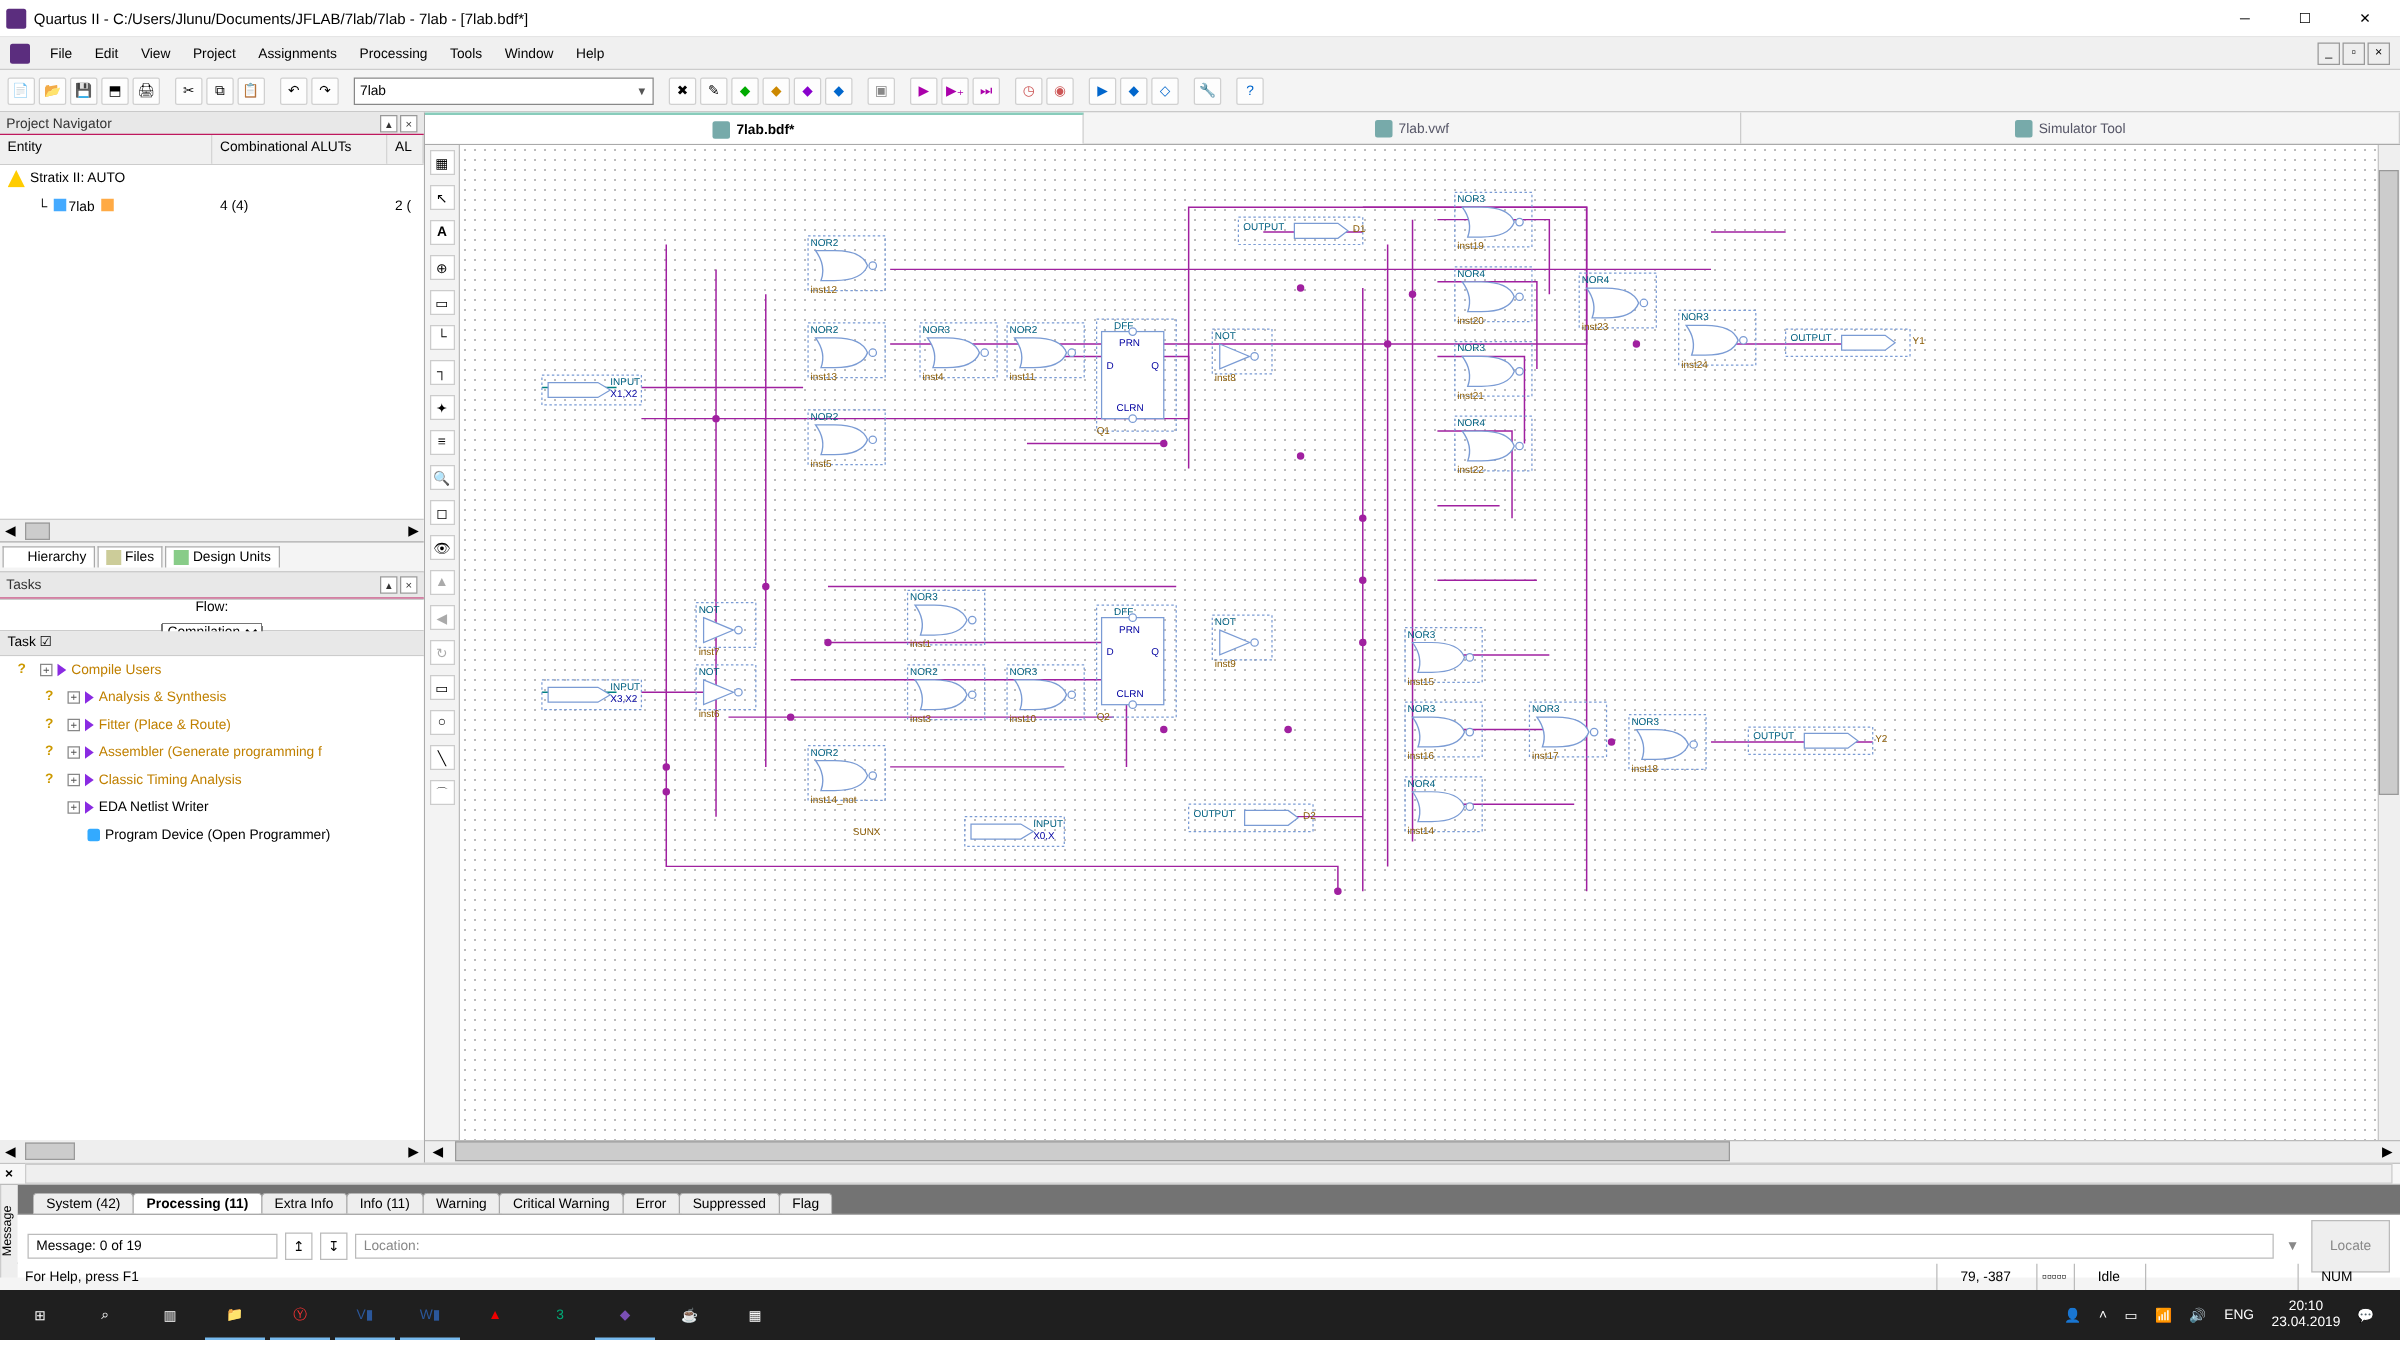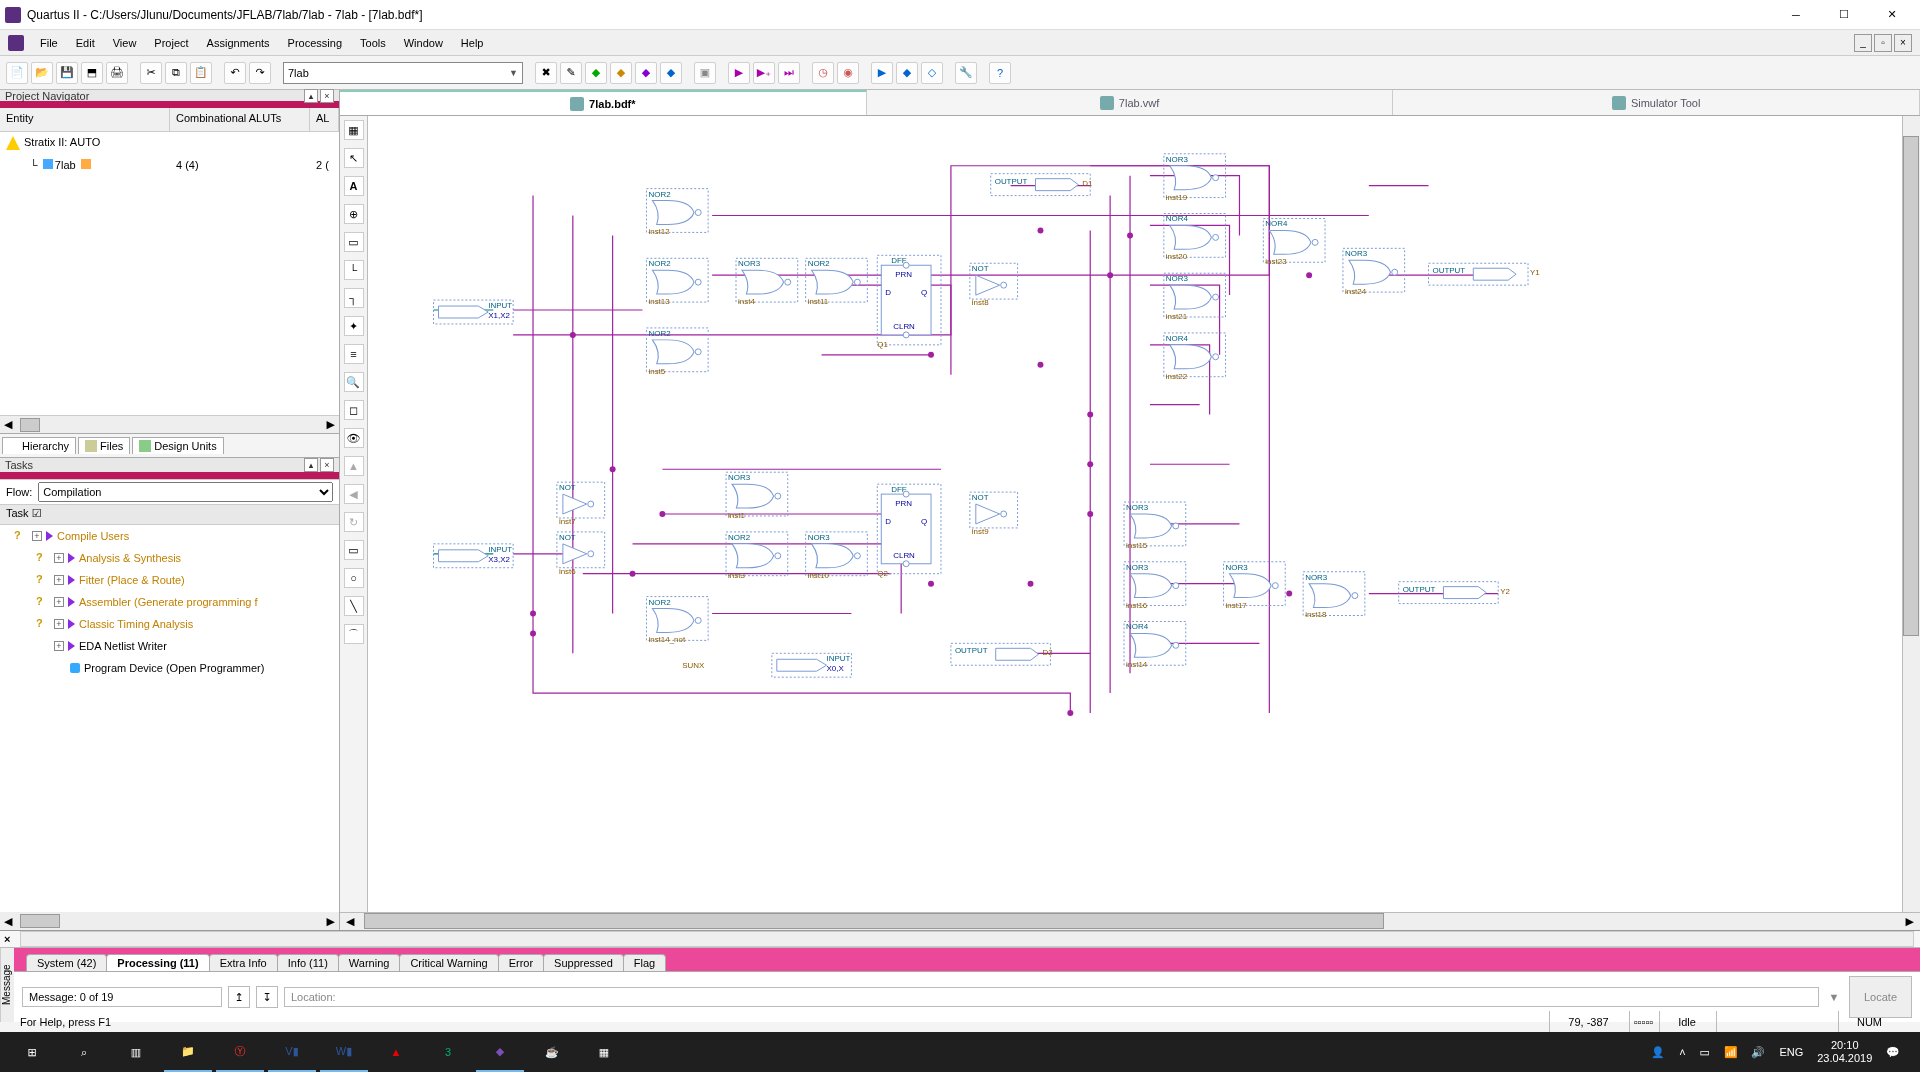--- a/index.html
+++ b/index.html
@@ -14,37 +14,37 @@
 .menubar .appicon{width:16px;height:16px;background:#5b2d7e;border-radius:2px;margin-right:6px;}
 .mdi-btns{margin-left:auto;display:flex;gap:2px;}
 .mdi-btns div{width:18px;height:18px;border:1px solid #999;background:#eee;display:flex;align-items:center;justify-content:center;font-size:10px;}
 .toolbar{height:34px;background:#f4f4f4;border-bottom:1px solid #bbb;display:flex;align-items:center;padding:0 6px;gap:3px;}
 .tbtn{width:22px;height:22px;border:1px solid #d0d0d0;background:#fdfdfd;border-radius:2px;display:flex;align-items:center;justify-content:center;}
 .tsep{width:6px;}
 .combo{width:240px;height:22px;border:1px solid #888;background:#fff;display:flex;align-items:center;padding:0 4px;font-size:11px;}
 .combo .arrow{margin-left:auto;font-size:9px;color:#555;}
 .mainrow{display:flex;height:840px;}
 .leftcol{width:340px;display:flex;flex-direction:column;border-right:1px solid #aaa;background:#f7f7f7;}
-.panelhdr{height:18px;background:#e8e8e8;border-bottom:7px solid #be185d;display:flex;align-items:center;padding:0 5px;font-size:11px;color:#333;}
+.panelhdr{height:18px;background:#e8e8e8;border-bottom:1px solid #be185d;display:flex;align-items:center;padding:0 5px;font-size:11px;color:#333;}
 .panelhdr .pbtns{margin-left:auto;display:flex;gap:2px;}
 .panelhdr .pbtn{width:14px;height:14px;border:1px solid #999;background:#fff;font-size:9px;display:flex;align-items:center;justify-content:center;}
 .entity-table{flex:0 0 350px;display:flex;flex-direction:column;background:#fff;border-bottom:1px solid #aaa;}
 .ethead{display:flex;height:24px;border-bottom:1px solid #ccc;}
 .ethead div{border-right:1px solid #ccc;padding:4px 6px;background:#f0f0f0;font-size:11px;}
 .etbody{flex:1;overflow:hidden;}
 .etrow{display:flex;height:22px;align-items:center;}
 .etrow div{border-right:1px solid transparent;padding:2px 6px;font-size:11px;}
 .etrow .warn{display:inline-block;width:14px;height:14px;background:#ffcc00;clip-path:polygon(50% 0,100% 100%,0 100%);margin-right:4px;vertical-align:middle;}
 .scrollx{height:18px;background:#eee;border-top:1px solid #ccc;display:flex;align-items:center;}
 .scrollx .thumb{width:20px;height:14px;background:#ccc;border:1px solid #999;margin-left:4px;}
 .navtabs{height:24px;border-top:1px solid #aaa;display:flex;align-items:center;background:#f4f4f4;gap:2px;padding:2px;}
 .navtab{border:1px solid #aaa;border-bottom:none;background:#fff;padding:2px 6px;font-size:11px;display:flex;align-items:center;gap:3px;}
 .navtab .ic{width:12px;height:12px;background:#cc9;}
 .tasks{flex:0 0 21px;}
-.flowrow{height:26px;background:#fff;border-top:1px solid #ccc;border-bottom:1px solid #ccc;display:flex;align-items:center;padding:0 6px;gap:6px;}
+.flowrow{height:26px;background:#fff;border-top:1px solid #ccc;border-bottom:1px solid #ccc;display:flex;align-items:center;padding:0 6px;gap:6px;flex-direction:column;}
 .flowrow select{flex:1;height:20px;font-size:11px;}
 .taskhdr{height:20px;background:#e8e8e8;border-bottom:1px solid #ccc;padding:2px 6px;font-size:11px;}
 .tasktree{flex:1;background:#fff;overflow:auto;}
 .tasktree .node{display:flex;align-items:center;height:22px;padding-left:10px;gap:4px;font-size:11px;}
 .tasktree .node .q{width:14px;height:14px;color:#c90;font-weight:bold;}
 .tasktree .node .exp{width:10px;height:10px;border:1px solid #888;display:flex;align-items:center;justify-content:center;font-size:9px;color:#555;}
 .tasktree .node .play{width:0;height:0;border-left:7px solid #8a2be2;border-top:5px solid transparent;border-bottom:5px solid transparent;}
 .tasktree .amber{color:#c08000;}
 .tasktree .black{color:#000;}
 .tscroll{height:18px;background:#eee;display:flex;align-items:center;}
@@ -66,21 +66,21 @@
 .node{fill:#a020a0;}
 .lbl{font-size:8px;fill:#006080;font-family:sans-serif;}
 .lblp{font-size:8px;fill:#8a5a00;font-family:sans-serif;}
 .lblx{font-size:8px;fill:#0000a0;font-family:sans-serif;}
 .ffbox{stroke:#7a9bd4;fill:#fff;stroke-width:1;}
 .hsb,.vsb{background:#efefef;}
 .hsb{height:18px;border-top:1px solid #bbb;display:flex;}
 .vsb{width:18px;border-left:1px solid #bbb;}
 .sthumb{background:#ccc;border:1px solid #999;}
 .msgarea{height:80px;border-top:1px solid #999;display:flex;flex-direction:column;}
-.msgtabs{height:24px;display:flex;align-items:flex-end;background:#ec4899;border-bottom:1px solid #aaa;padding-left:12px;}
+.msgtabs{height:24px;display:flex;align-items:flex-end;background:#737373;border-bottom:1px solid #aaa;padding-left:12px;}
 .msgtabs .mt{border:1px solid #aaa;border-bottom:none;border-radius:4px 4px 0 0;padding:2px 10px;font-size:11px;background:#eee;margin-right:-1px;}
 .msgtabs .mt.active{background:#fff;font-weight:bold;}
 .msgrow{flex:1;display:flex;align-items:center;padding:4px 8px;gap:6px;background:#fff;}
 .msgrow .txt{border:1px solid #bbb;padding:3px 6px;flex:0 0 200px;font-size:11px;}
 .msgrow .loc{border:1px solid #bbb;padding:3px 6px;flex:1;color:#888;font-size:11px;}
 .msgrow .locbtn{border:1px solid #bbb;padding:14px 14px;background:#eee;color:#888;}
 .statusbar{height:22px;border-top:1px solid #aaa;display:flex;align-items:center;padding:0 20px;font-size:11px;background:#f4f4f4;}
 .statusbar .sp{margin-left:auto;display:flex;gap:2px;align-items:center;}
 .statusbar .cell{border-left:1px solid #bbb;padding:0 18px;height:22px;display:flex;align-items:center;}
 .taskbar{height:40px;background:#1f1f1f;display:flex;align-items:center;padding:0 8px;gap:4px;color:#fff;position:relative;}

